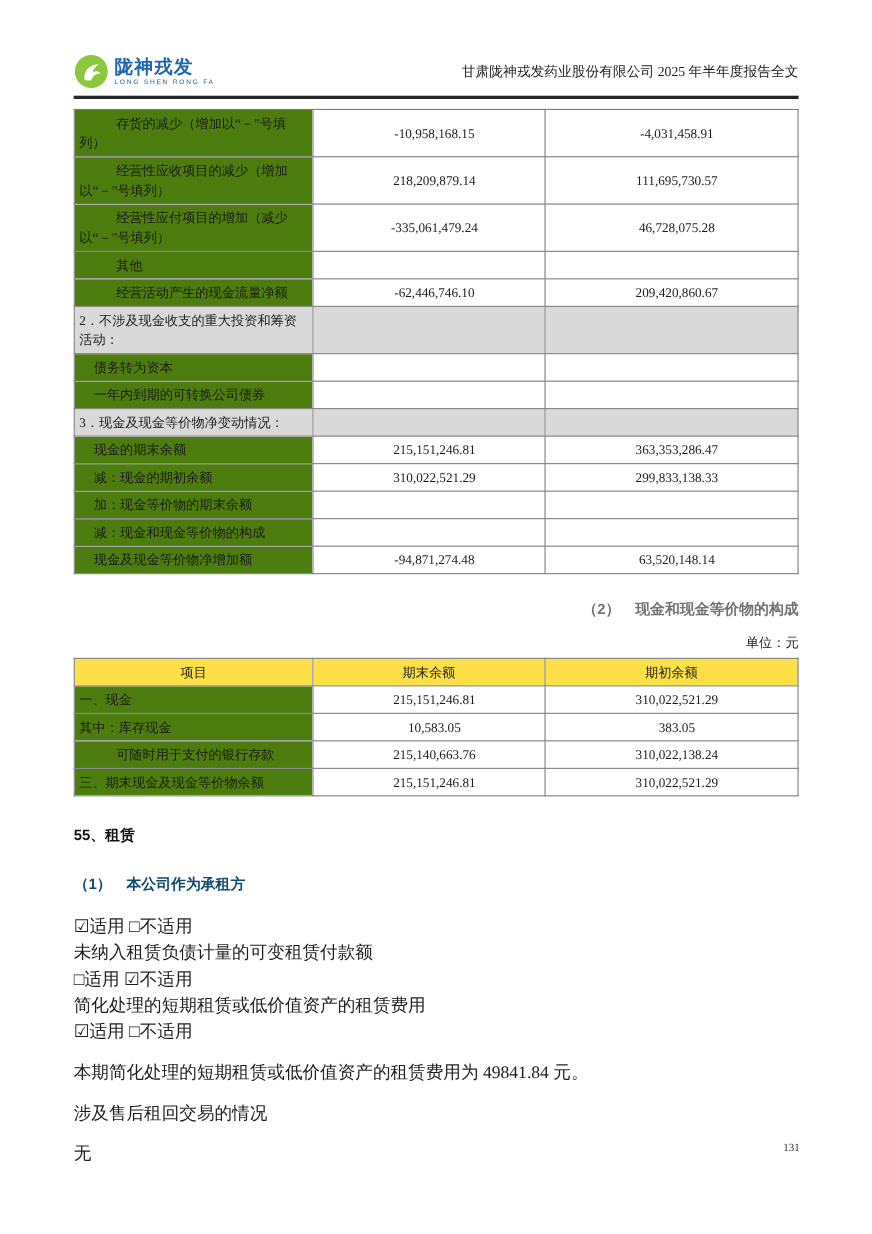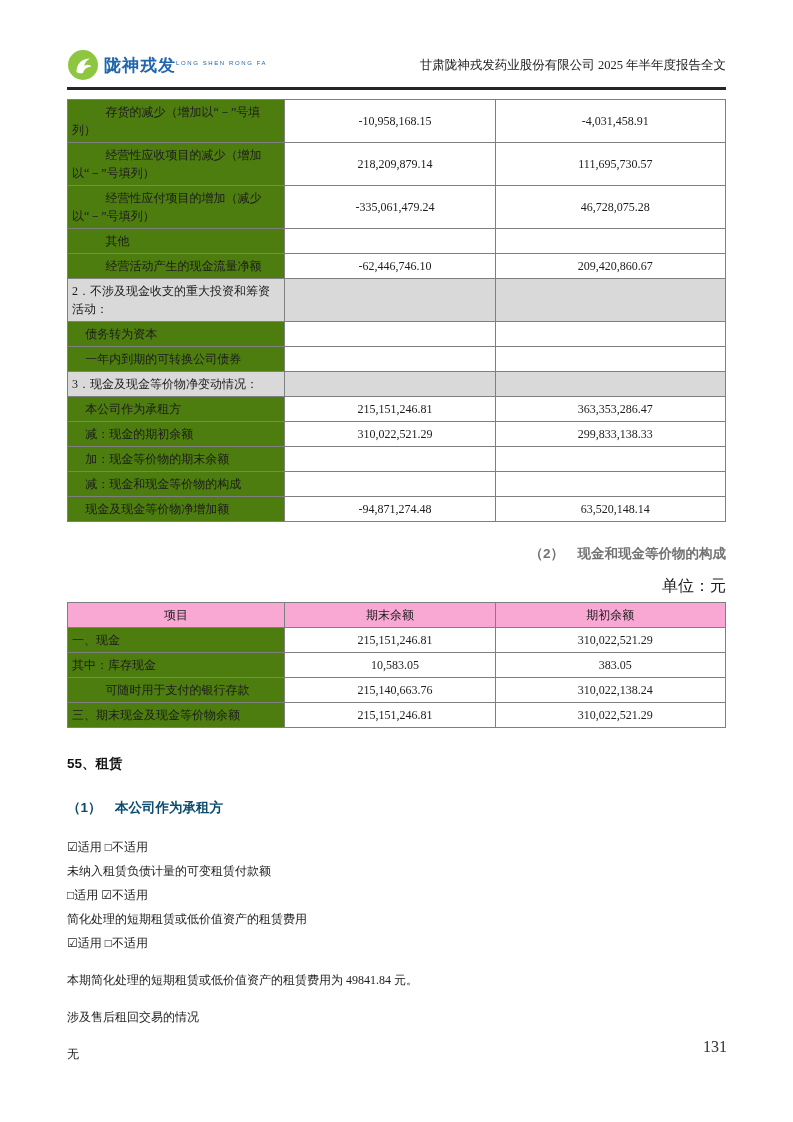--- a/index.html
+++ b/index.html
@@ -15,21 +15,21 @@
   }
   .content { padding: 0 67px; }
 
   
   .header-row {
     display: flex; justify-content: space-between; align-items: center;
     padding-top: 46px; height: 84px;
   }
   .logo { display:flex; align-items:center; gap:5px; }
   .logo svg { display:block; }
-  .logo-text { display:flex; line-height:1; }
+  .logo-text { display:flex; flex-direction:column; line-height:1; }
   .brand-cn {
     font-family: "Liberation Sans","DejaVu Sans",sans-serif;
     font-weight: bold; font-size: 17px; letter-spacing: 1px; color:#2066ae;
   }
   .brand-en {
     font-family: "Liberation Sans","DejaVu Sans",sans-serif;
     font-size: 6px; letter-spacing: 1.6px; color:#2066ae; margin-top: 3px;
   }
   .header-title { font-size: 12.5px; color:#1c1c1c; }
   .header-rule { height: 3px; background: #262626; margin-top: 3px; }
@@ -42,51 +42,51 @@
     vertical-align: middle;
     font-weight: normal;
     overflow: hidden;
   }
   table.fin col.c1 { width: 33%; }
   table.fin col.c2 { width: 32%; }
   table.fin col.c3 { width: 35%; }
   td.lbl  { background:#4d7c0f; padding: 3px 4px; text-align: left; }
   td.num  { background:#ffffff; padding: 3px 10px 3px 20px; text-align: center; }
   tr.sec td { background:#d9d9d9; }
-  th.hd   { background:#f9a8d4; padding: 3px 4px; text-align: center; }
+  th.hd   { background:#fde047; padding: 3px 4px; text-align: center; }
   .ind1 { text-indent: 1.1em; }
   .ind3 { text-indent: 2.8em; }
   .tbl-1 { margin-top: 9px; }
   .tbl-2 { margin-top: 4px; }
 
   
   .sec-heading {
     font-family: "Liberation Sans","DejaVu Sans",sans-serif;
     font-weight: bold; font-size: 13.5px; color:#737373;
     margin: 23px 0 0 0;
     text-align: right;
   }
-  .unit { text-align: right; font-size: 16px; margin: 13px 0 5px 0; }
+  .unit { text-align: right; font-size: 12px; margin: 13px 0 5px 0; }
   .lease-heading {
     font-family: "Liberation Sans","DejaVu Sans",sans-serif;
     font-weight: bold; font-size: 13.5px; color:#111;
     margin: 27px 0 0 0;
   }
   .sub-heading {
     font-family: "Liberation Sans","DejaVu Sans",sans-serif;
     font-weight: bold; font-size: 13.5px; color:#0c4a6e;
     margin: 26px 0 0 0;
   }
-  p.line { font-size: 12px; margin: 0 0 8px 0; line-height: 16px; }
+  p.line { font-size: 16px; margin: 0 0 8px 0; line-height: 16px; }
   p.first-line { margin-top: 22px; }
   p.gap-top { margin-top: 21px; }
 
   .page-number {
     position: absolute; top: 1038px; right: 66px;
-    font-size: 16px; color:#333;
+    font-size: 10px; color:#333;
   }
 </style>
 </head>
 <body>
 
 <div class="page">
   <div class="content">
 
     <div class="header-row">
       <div class="logo">
@@ -151,21 +151,21 @@
           <td class="lbl ind1">一年内到期的可转换公司债券</td>
           <td class="num"></td>
           <td class="num"></td>
         </tr>
         <tr class="sec">
           <td class="lbl">3．现金及现金等价物净变动情况：</td>
           <td class="num"></td>
           <td class="num"></td>
         </tr>
         <tr>
-          <td class="lbl ind1">本公司作为承租方</td>
+          <td class="lbl ind1">现金的期末余额</td>
           <td class="num">215,151,246.81</td>
           <td class="num">363,353,286.47</td>
         </tr>
         <tr>
           <td class="lbl ind1">减：现金的期初余额</td>
           <td class="num">310,022,521.29</td>
           <td class="num">299,833,138.33</td>
         </tr>
         <tr>
           <td class="lbl ind1">加：现金等价物的期末余额</td>

